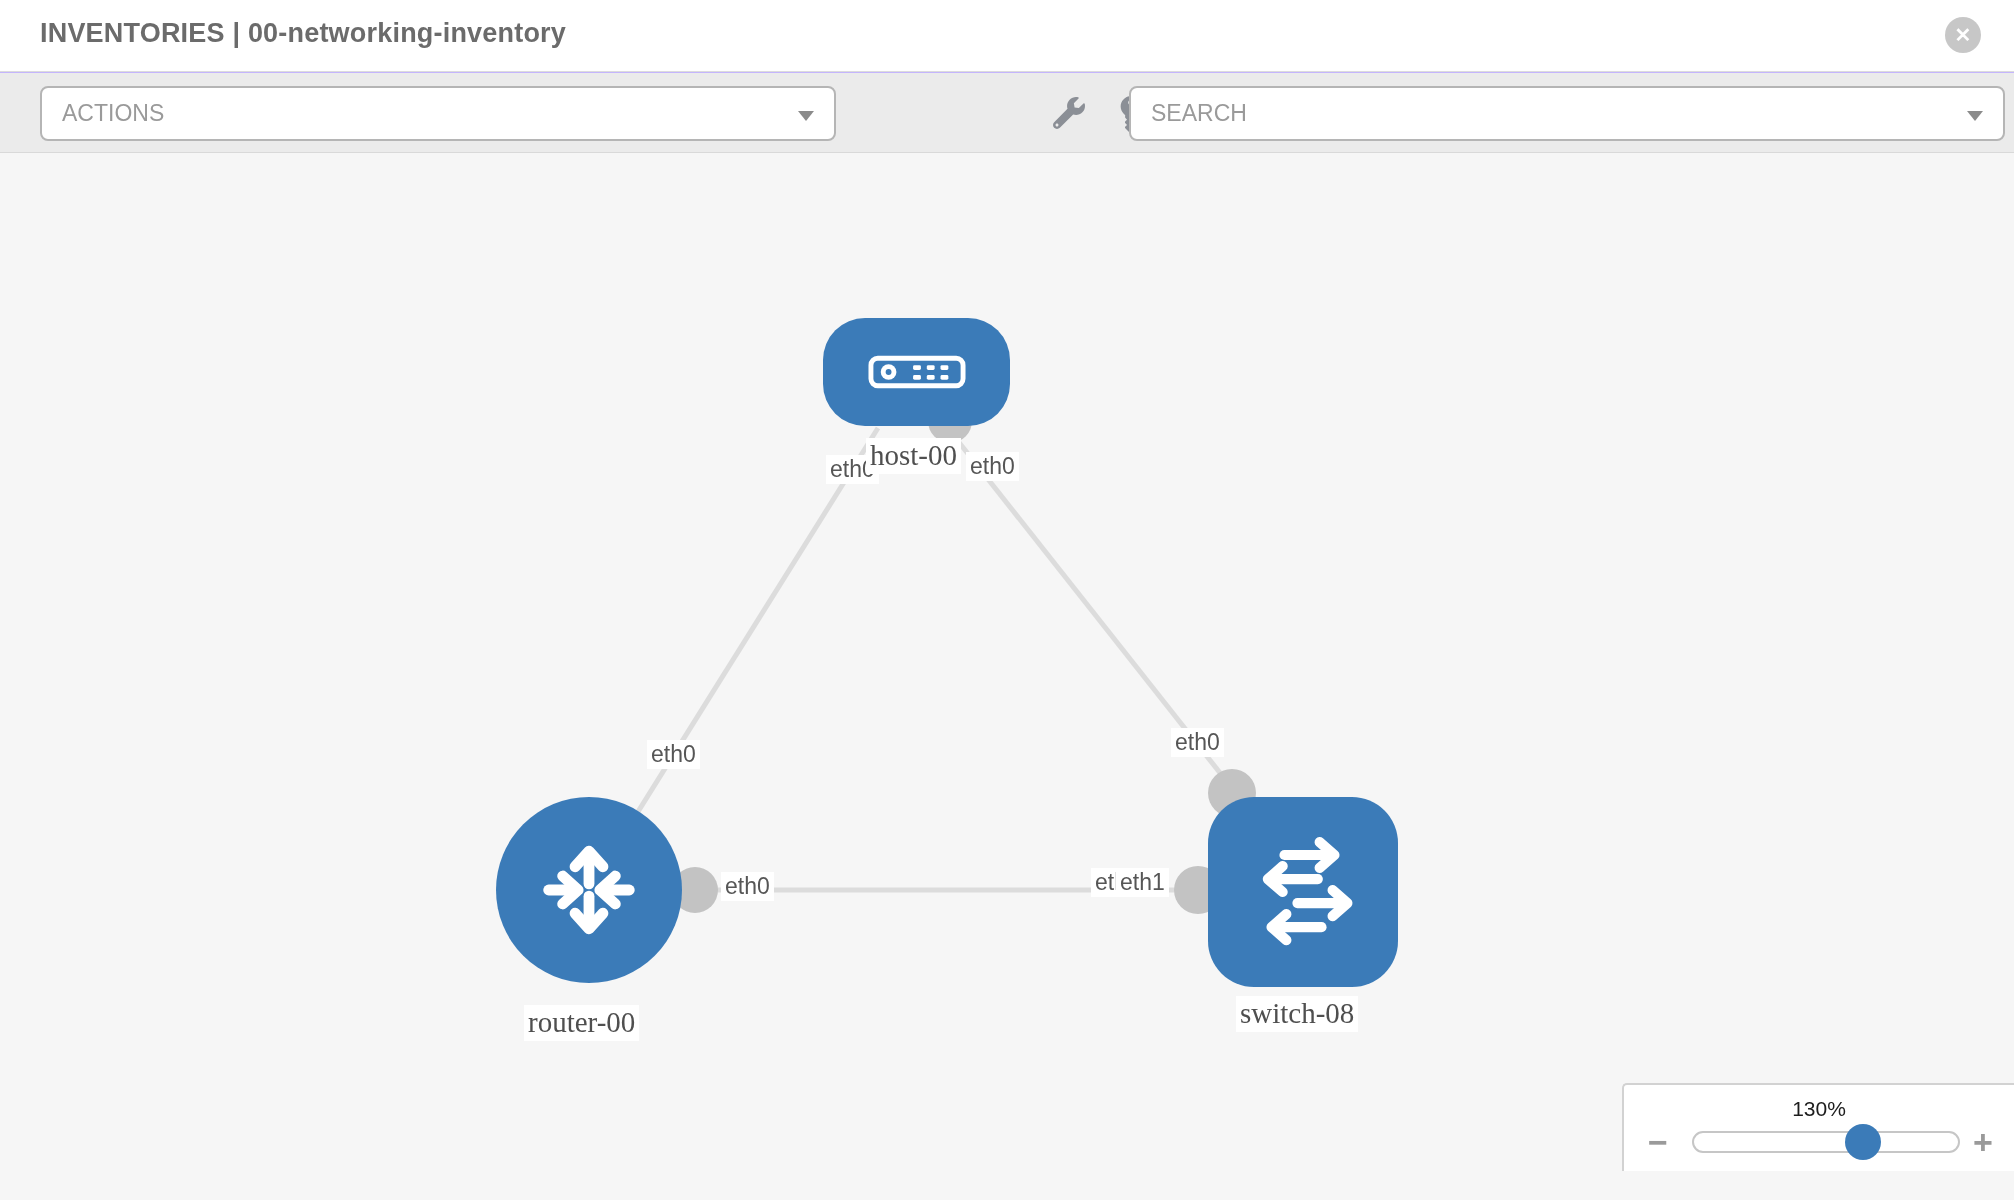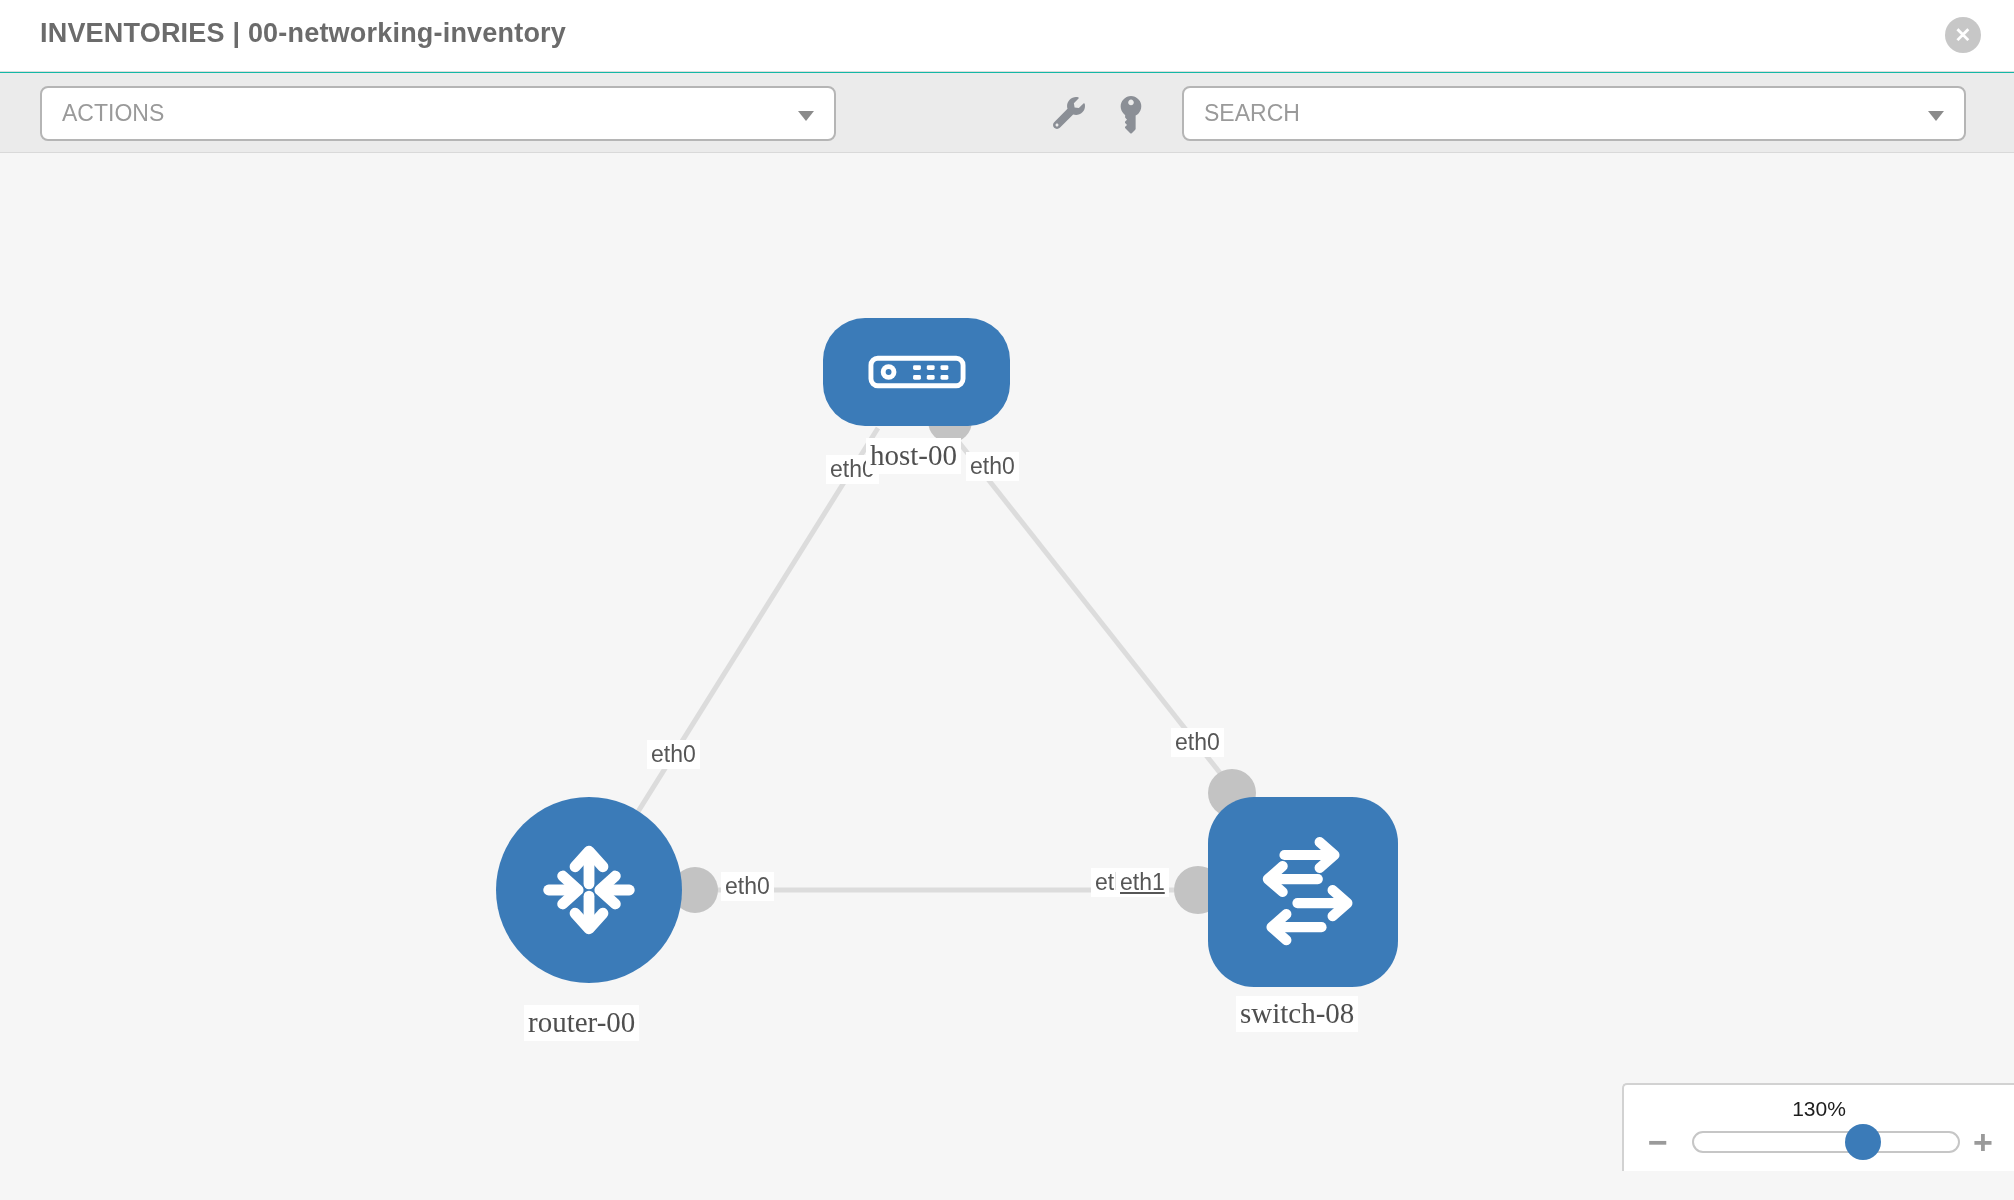--- a/index.html
+++ b/index.html
@@ -1,18 +1,18 @@
 <!DOCTYPE html>
 <html><head>
 <meta charset="utf-8">
 <style>
   * { margin:0; padding:0; box-sizing:border-box; }
   html,body { width:2014px; height:1200px; overflow:hidden;
     font-family:"Liberation Sans", sans-serif; background:#f6f6f6; }
-  .screen { position:relative; width:2014px; height:1200px; background:#14b8a6; }
+  .screen { position:relative; width:2014px; height:1200px; background:#c4b5fd; }
 
   
   .hdr { position:absolute; left:0; top:0; width:2014px; height:72px;
     background:#ffffff; border-bottom:1px solid #dcdcdc; }
   .hdr-title { position:absolute; left:40px; top:18px; font-size:27px;
     font-weight:700; color:#6b6b6b; letter-spacing:.2px; }
   .close-btn { position:absolute; left:1945px; top:17px; width:36px; height:36px;
     border-radius:50%; background:#c7c7c7; color:#ffffff; font-size:20px;
     font-weight:700; display:flex; align-items:center; justify-content:center;
     cursor:pointer; }
@@ -21,21 +21,21 @@
   .tbar { position:absolute; left:0; top:73px; width:2014px; height:80px;
     background:#ebebeb; border-bottom:1px solid #d9d9d9; }
   .dd { position:absolute; top:13px; height:55px; background:#ffffff;
     border:2px solid #b5b5b5; border-radius:8px; display:flex;
     align-items:center; padding:16px 20px; color:#9a9a9a; font-size:23px;
     cursor:pointer; }
   .dd .caret { position:absolute; right:20px; top:23px; width:0; height:0;
     border-left:8px solid transparent; border-right:8px solid transparent;
     border-top:10px solid #8b8b8b; }
   .dd-actions { left:40px; width:796px; }
-  .dd-search  { left:1182px; width:784px;align-items:center; }
+  .dd-search  { left:1129px; width:876px;align-items:center; }
   .tool-ic { position:absolute; top:19px; width:42px; height:42px;
     display:flex; align-items:center; justify-content:center; cursor:pointer; }
   .tool-ic svg { fill:#8b8f96; }
   .ic-wrench { left:1048px; }
   .ic-key { left:1110px; }
 
   
   .canvas { position:absolute; left:0; top:153px; width:2014px; height:1047px;
     background:#f6f6f6; }
   .links { position:absolute; left:0; top:0; }
@@ -155,21 +155,21 @@
           <path d="M62,104 L46,118 L62,132"></path>
       </svg>
     </div>
 
     <div class="lbl" style="left:826px; top:302px;">eth0</div>
     <div class="lbl" style="left:966px; top:299px;">eth0</div>
     <div class="lbl" style="left:647px; top:587px;">eth0</div>
     <div class="lbl" style="left:1171px; top:575px;">eth0</div>
     <div class="lbl" style="left:721px; top:719px;">eth0</div>
     <div class="lbl" style="left:1091px; top:715px;">eth0</div>
-    <div class="lbl" style="left:1116px; top:715px; z-index:3;text-decoration:underline;">eth1</div>
+    <div class="lbl" style="left:1116px; top:715px; z-index:3;">eth1</div>
 
     <div class="lbl lbl-name" style="left:866px; top:285px;">host-00</div>
     <div class="lbl lbl-name" style="left:524px; top:852px;">router-00</div>
     <div class="lbl lbl-name" style="left:1236px; top:843px;">switch-08</div>
   </div>
 
   <div class="zoom-panel">
     <div class="zoom-value">130%</div>
     <div class="zoom-minus">−</div>
     <div class="zoom-track">

